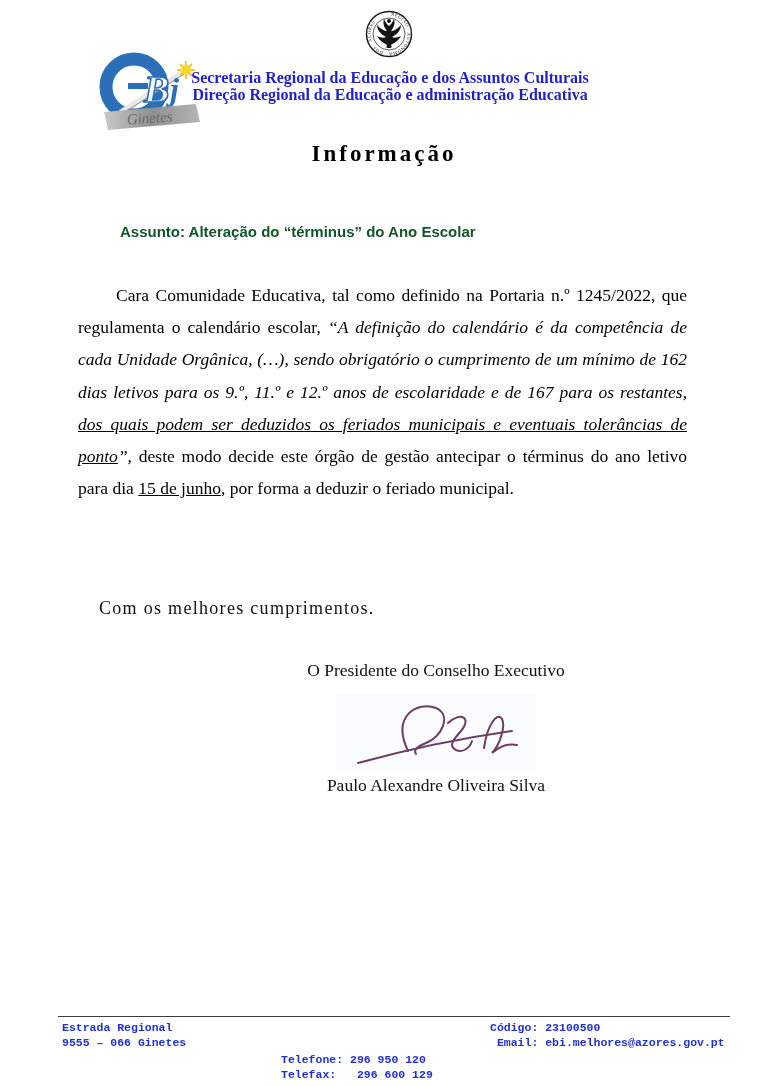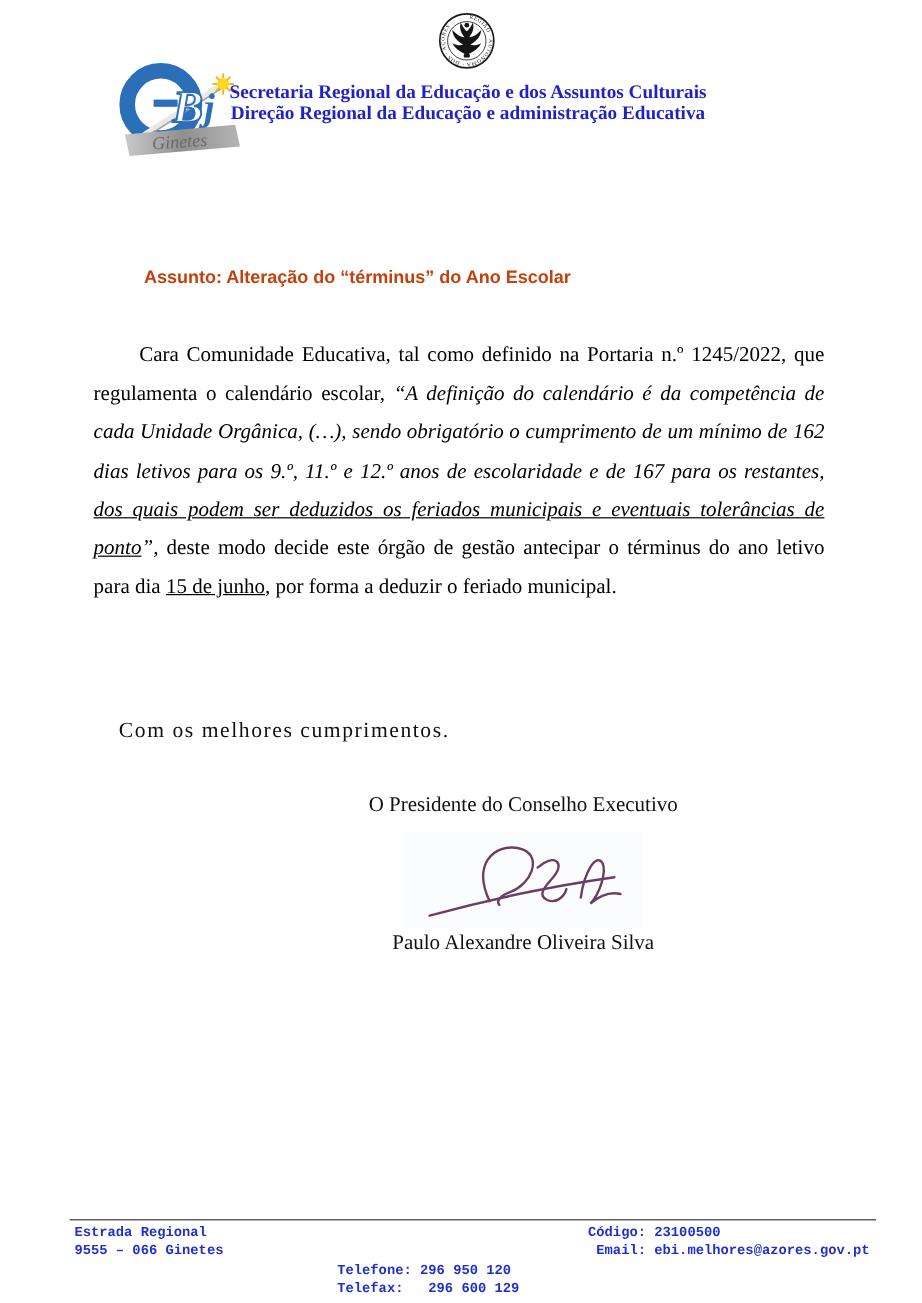--- a/index.html
+++ b/index.html
@@ -30,21 +30,21 @@
     font-size:23px;
     letter-spacing:3px;
     color:#000;
   }
   
   .subject{
     left:120px;top:223px;width:560px;
     font-family:"Liberation Sans", sans-serif;
     font-weight:bold;
     font-size:15px;
-    color:#c2410c;
+    color:#14532d;
   }
   
   .body-par{
     left:78px;top:279px;width:609px;
     font-size:17.5px;
     line-height:32.2px;
     text-align:justify;
     text-indent:38px;
     color:#000;
   }
@@ -153,20 +153,21 @@
         <rect x="22.5" y="36" width="5" height="3" rx="1"></rect>
       </g>
     </svg>
   </div>
 
   <div class="abs org-lines">
     <div>Secretaria Regional da Educação e dos Assuntos Culturais</div>
     <div>Direção Regional da Educação e administração Educativa</div>
   </div>
 
+  <div class="abs doc-title">Informação</div>
 
   <div class="abs subject">Assunto: Alteração do “términus” do Ano Escolar</div>
 
   <div class="abs body-par">
     <span>Cara Comunidade Educativa, tal como definido na Portaria n.º 1245/2022, que regulamenta o calendário escolar, </span><span class="it">“A definição do calendário é da competência de cada Unidade Orgânica, (…), sendo obrigatório o cumprimento de um mínimo de 162 dias letivos para os 9.º, 11.º e 12.º anos de escolaridade e de 167 para os restantes, </span><span class="it ul">dos quais podem ser deduzidos os feriados municipais e eventuais tolerâncias de ponto</span><span class="it">”,</span><span> deste modo decide este órgão de gestão antecipar o términus do ano letivo para dia </span><span class="ul">15 de junho</span><span>, por forma a deduzir o feriado municipal.</span>
   </div>
 
   <div class="abs sig-block">
     <div class="sig-role">O Presidente do Conselho Executivo</div>
     <div class="sig-canvas">

